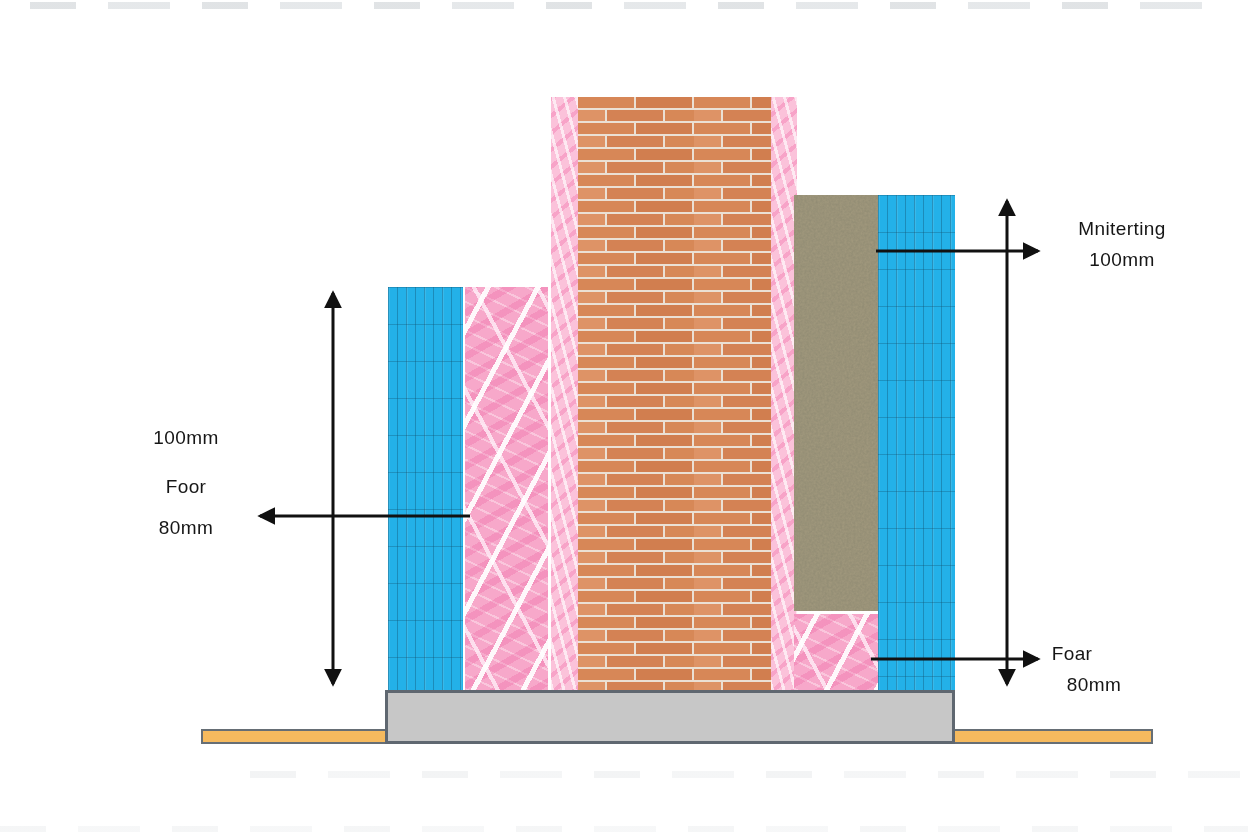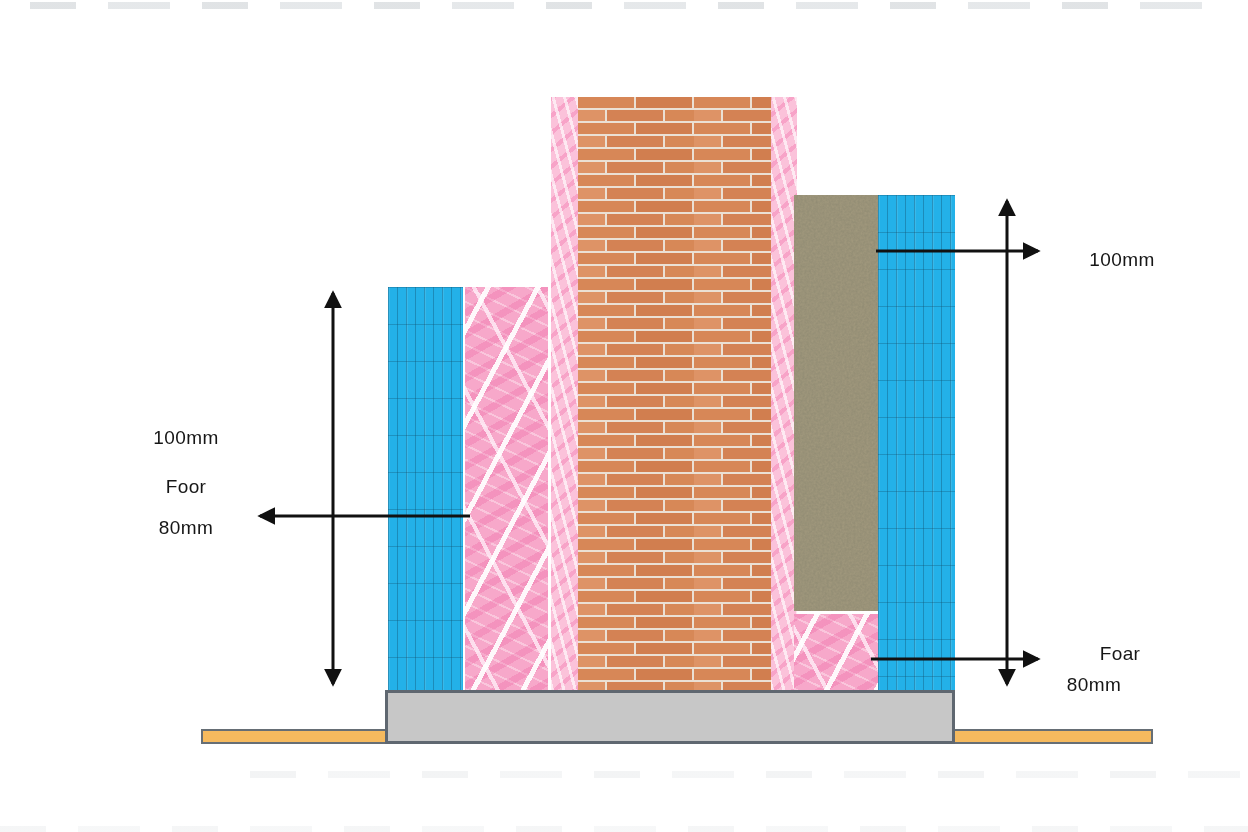--- a/index.html
+++ b/index.html
@@ -115,18 +115,19 @@
     <line x1="1007" y1="201" x2="1007" y2="684" stroke="#111111" stroke-width="3" marker-start="url(#ah)" marker-end="url(#ah)"></line>
     <line x1="876" y1="251" x2="1038" y2="251" stroke="#111111" stroke-width="3" marker-end="url(#ah)"></line>
     <line x1="871" y1="659" x2="1038" y2="659" stroke="#111111" stroke-width="3" marker-end="url(#ah)"></line>
   </svg>
 
   <div class="dim-label" style="left:130px;top:423px;width:112px;">100mm</div>
 
   <div class="dim-label" style="left:130px;top:472px;width:112px;">Foor</div>
   <div class="dim-label" style="left:130px;top:513px;width:112px;">80mm</div>
 
+  <div class="dim-label" style="left:1052px;top:214px;width:140px;">Mniterting</div>
   <div class="dim-label" style="left:1052px;top:245px;width:140px;">100mm</div>
 
-  <div class="dim-label" style="left:1060px;top:639px;width:120px;">Foar</div>
+  <div class="dim-label" style="left:1012px;top:639px;width:120px;">Foar</div>
   <div class="dim-label" style="left:1034px;top:670px;width:120px;">80mm</div>
 
 </div>
 
 </body></html>

